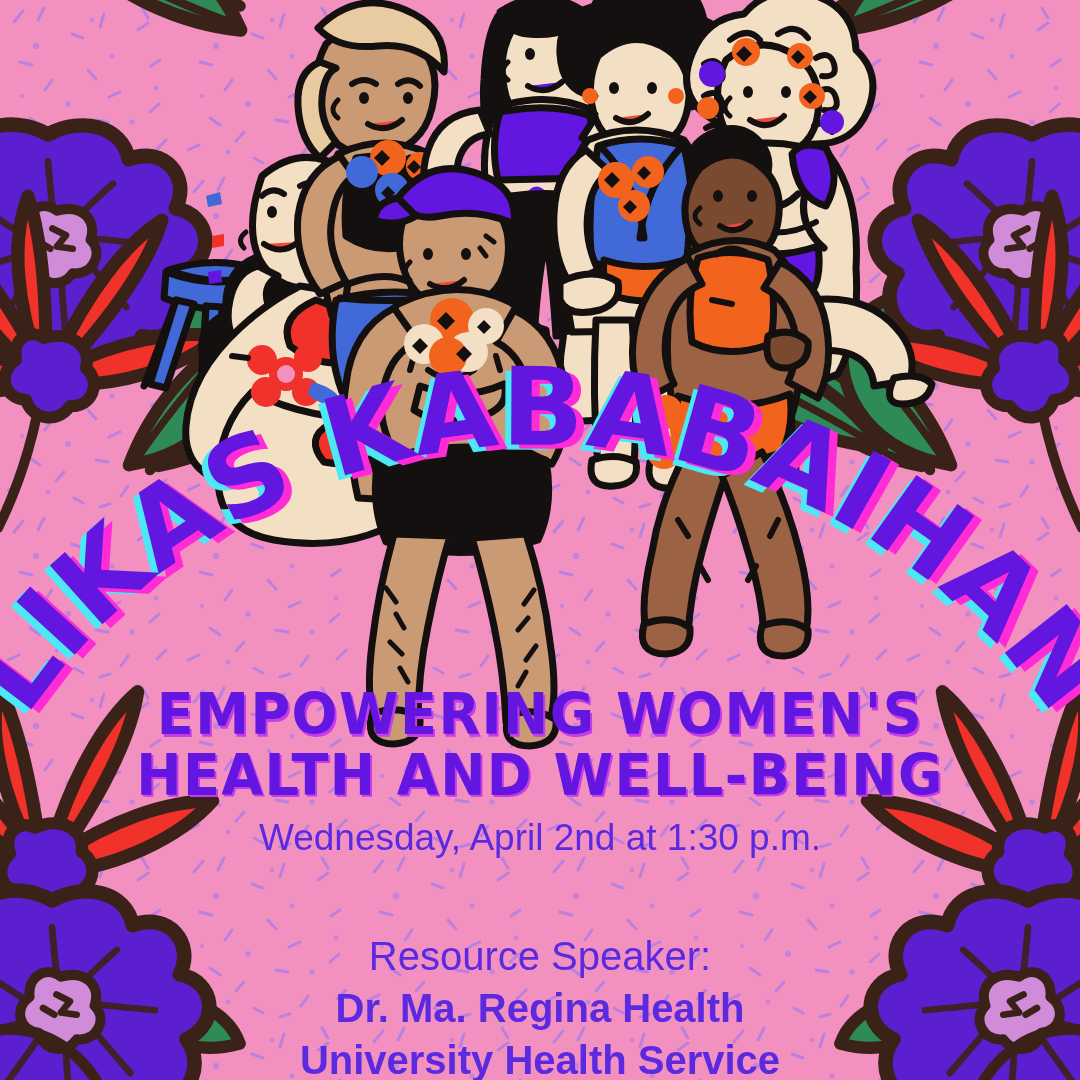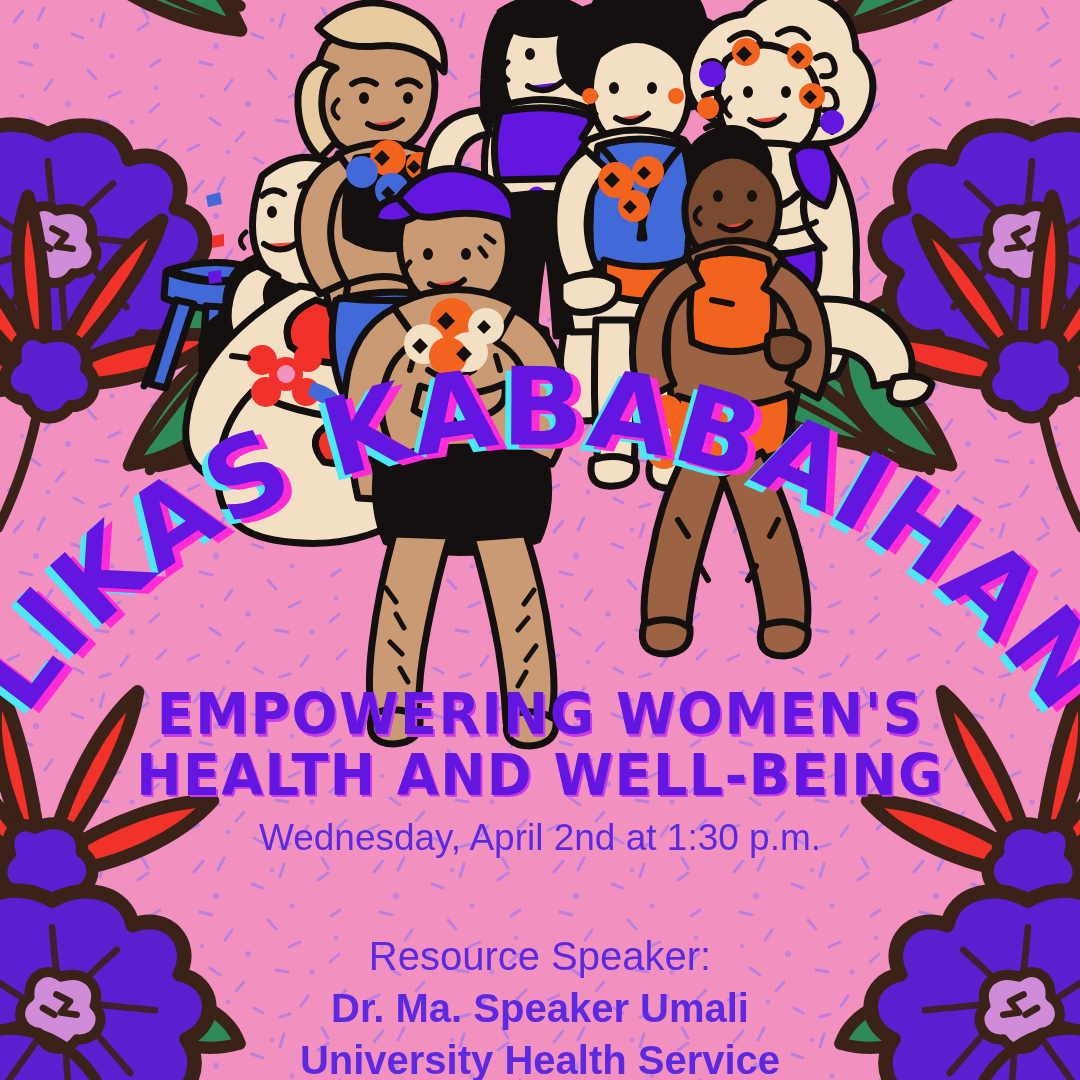--- a/index.html
+++ b/index.html
@@ -541,17 +541,17 @@
     <span class="l">EMPOWERING WOMEN'S</span>
     <span class="l">HEALTH AND WELL-BEING</span>
   </div>
 
   <div id="details">
     <span class="l">Wednesday, April 2nd at 1:30 p.m.</span>
   </div>
 
   <div id="speaker">
     <span class="lead">Resource Speaker:</span>
-    <span class="nm">Dr. Ma. Speaker Umali</span>
+    <span class="nm">Dr. Ma. Regina Health</span>
     <span class="org">University Health Service</span>
   </div>
 
 </div>
 
 </body></html>

